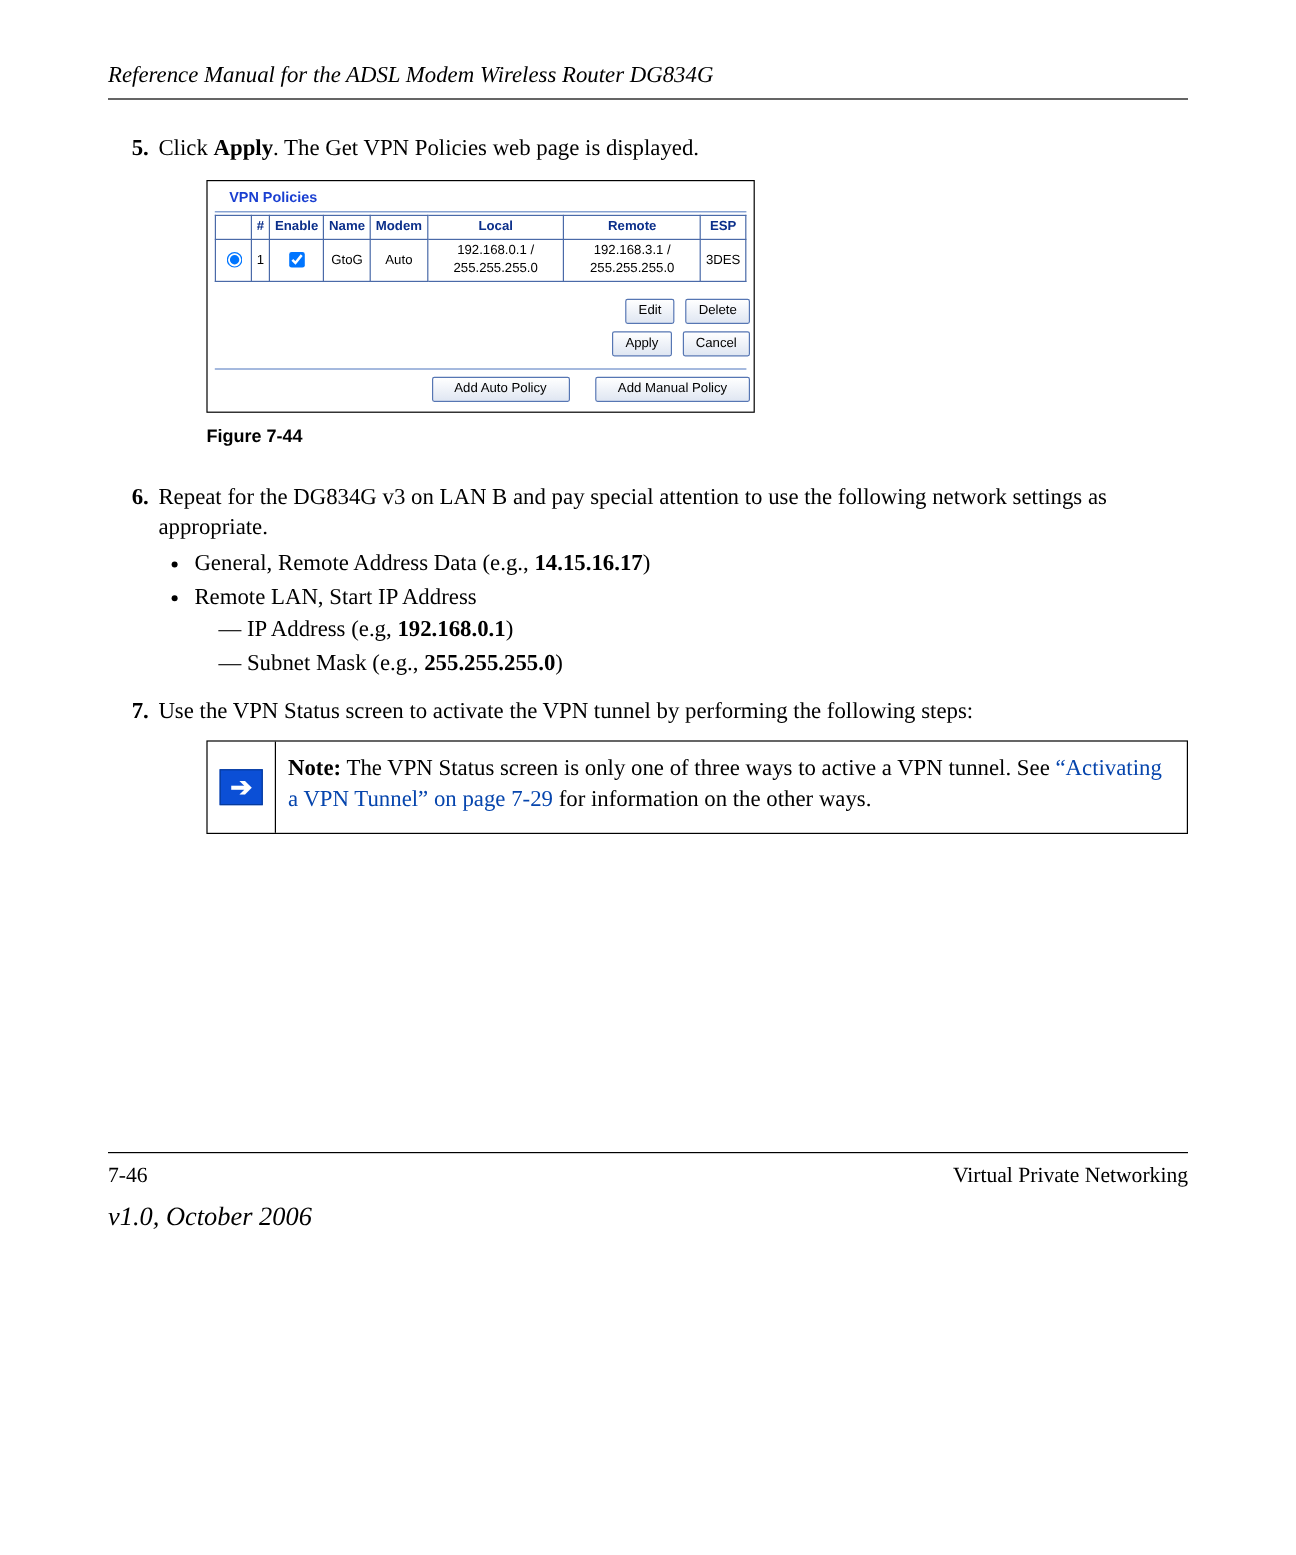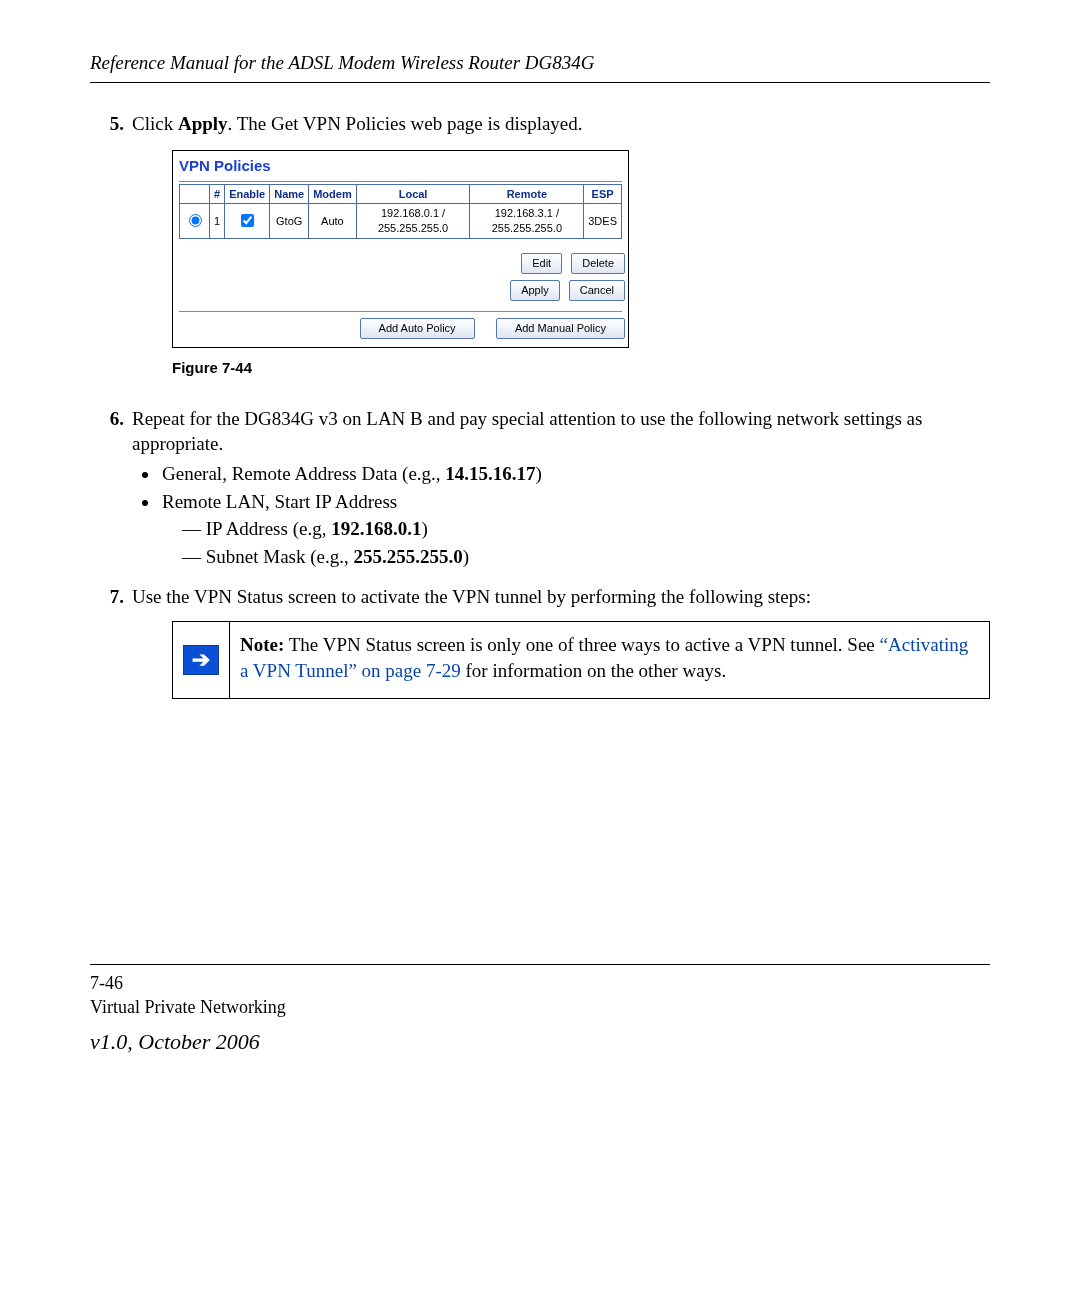--- a/index.html
+++ b/index.html
@@ -44,22 +44,23 @@
     width: 455px;
     font-family: Arial, Helvetica, sans-serif;
     font-size: 11px;
     color: #000;
     background: #fff;
     padding-bottom: 4px;
   }
   .ss-title {
     color: #1a3fd1;
     font-weight: bold;
-    font-size: 15px;
+    font-size: 12px;
     padding: 5px 6px 2px 6px;
+    margin-left: 12px;
   }
   .ss hr.thin {
     border: none;
     border-top: 1px solid #6a8cc8;
     margin: 2px 6px;
   }
   .ss .subhead {
     font-weight: bold;
     font-size: 11px;
     padding: 10px 6px 4px 6px;
@@ -149,21 +150,20 @@
   .link { color: #0645ad; }
 
   
   .ftr {
     margin-top: 265px;
     border-top: 1.5px solid #000;
     padding-top: 6px;
     display: flex;
     justify-content: space-between;
     font-size: 18px;
-    flex-direction: column;
   }
   .ftr-center {
     text-align: left;
     font-style: italic;
     font-size: 22px;
     margin-top: 8px;
   }
 </style>
 </head>
 <body>

